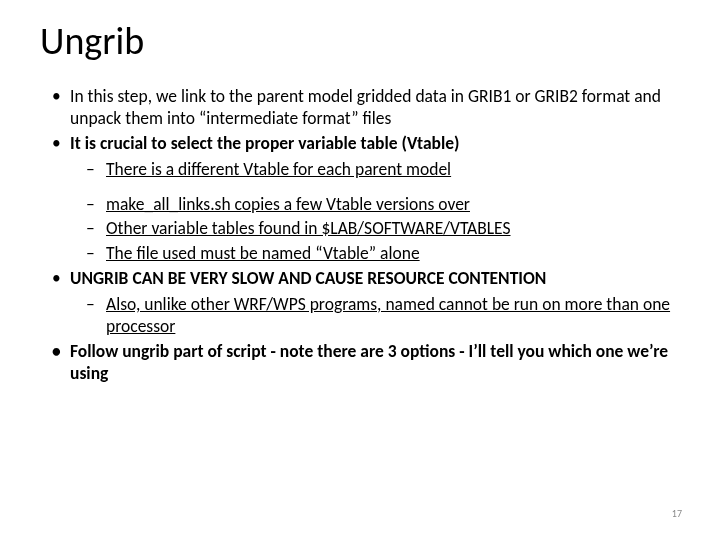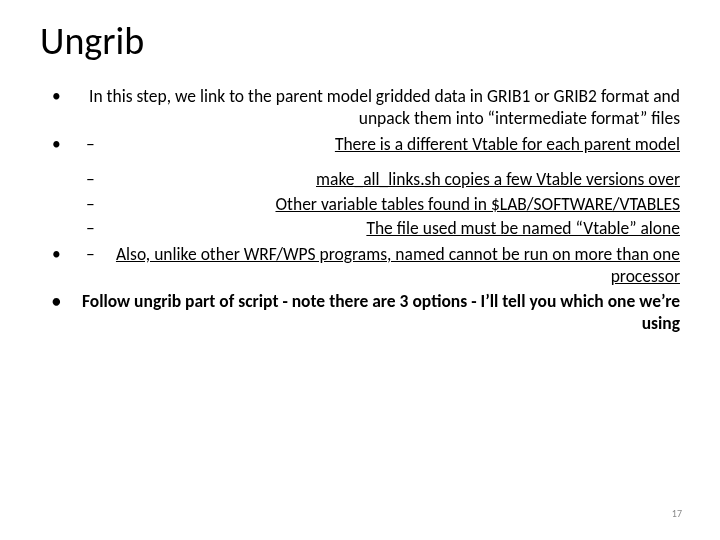--- a/index.html
+++ b/index.html
@@ -36,21 +36,20 @@
     }
     li {
       margin: 0 0 3px 0;
       padding: 0;
     }
     .lvl1 {
       padding-left: 30px;
     }
     .lvl1 > li {
       position: relative;
-      text-align: right;
     }
     .lvl1 > li::before {
       content: "•";
       position: absolute;
       left: -18px;
       top: 0;
     }
     .lvl2 {
       padding-left: 36px;
       margin-top: 4px;
@@ -82,31 +81,33 @@
 </head>
 <body>
 
 <div class="slide">
   <h1 class="title">Ungrib</h1>
 
   <div class="bullets">
     <ul class="lvl1">
       <li>In this step, we link to the parent model gridded data in GRIB1 or GRIB2 format and unpack them into “intermediate format” files</li>
       <li>
+        <span class="bold">It is crucial to select the proper variable table (Vtable)</span>
         <ul class="lvl2">
           <li>There is a different Vtable for each parent model</li>
         </ul>
         <div class="gap"></div>
         <ul class="lvl2">
           <li>make_all_links.sh copies a few Vtable versions over</li>
           <li>Other variable tables found in $LAB/SOFTWARE/VTABLES</li>
           <li>The file used must be named “Vtable” alone</li>
         </ul>
       </li>
       <li>
+        <span class="bold">UNGRIB CAN BE VERY SLOW AND CAUSE RESOURCE CONTENTION</span>
         <ul class="lvl2">
           <li>Also, unlike other WRF/WPS programs, named cannot be run on more than one processor</li>
         </ul>
       </li>
       <li class="bold">Follow ungrib part of script - note there are 3 options - I’ll tell you which one we’re using</li>
     </ul>
   </div>
 
   <div class="pagenum">17</div>
 </div>

